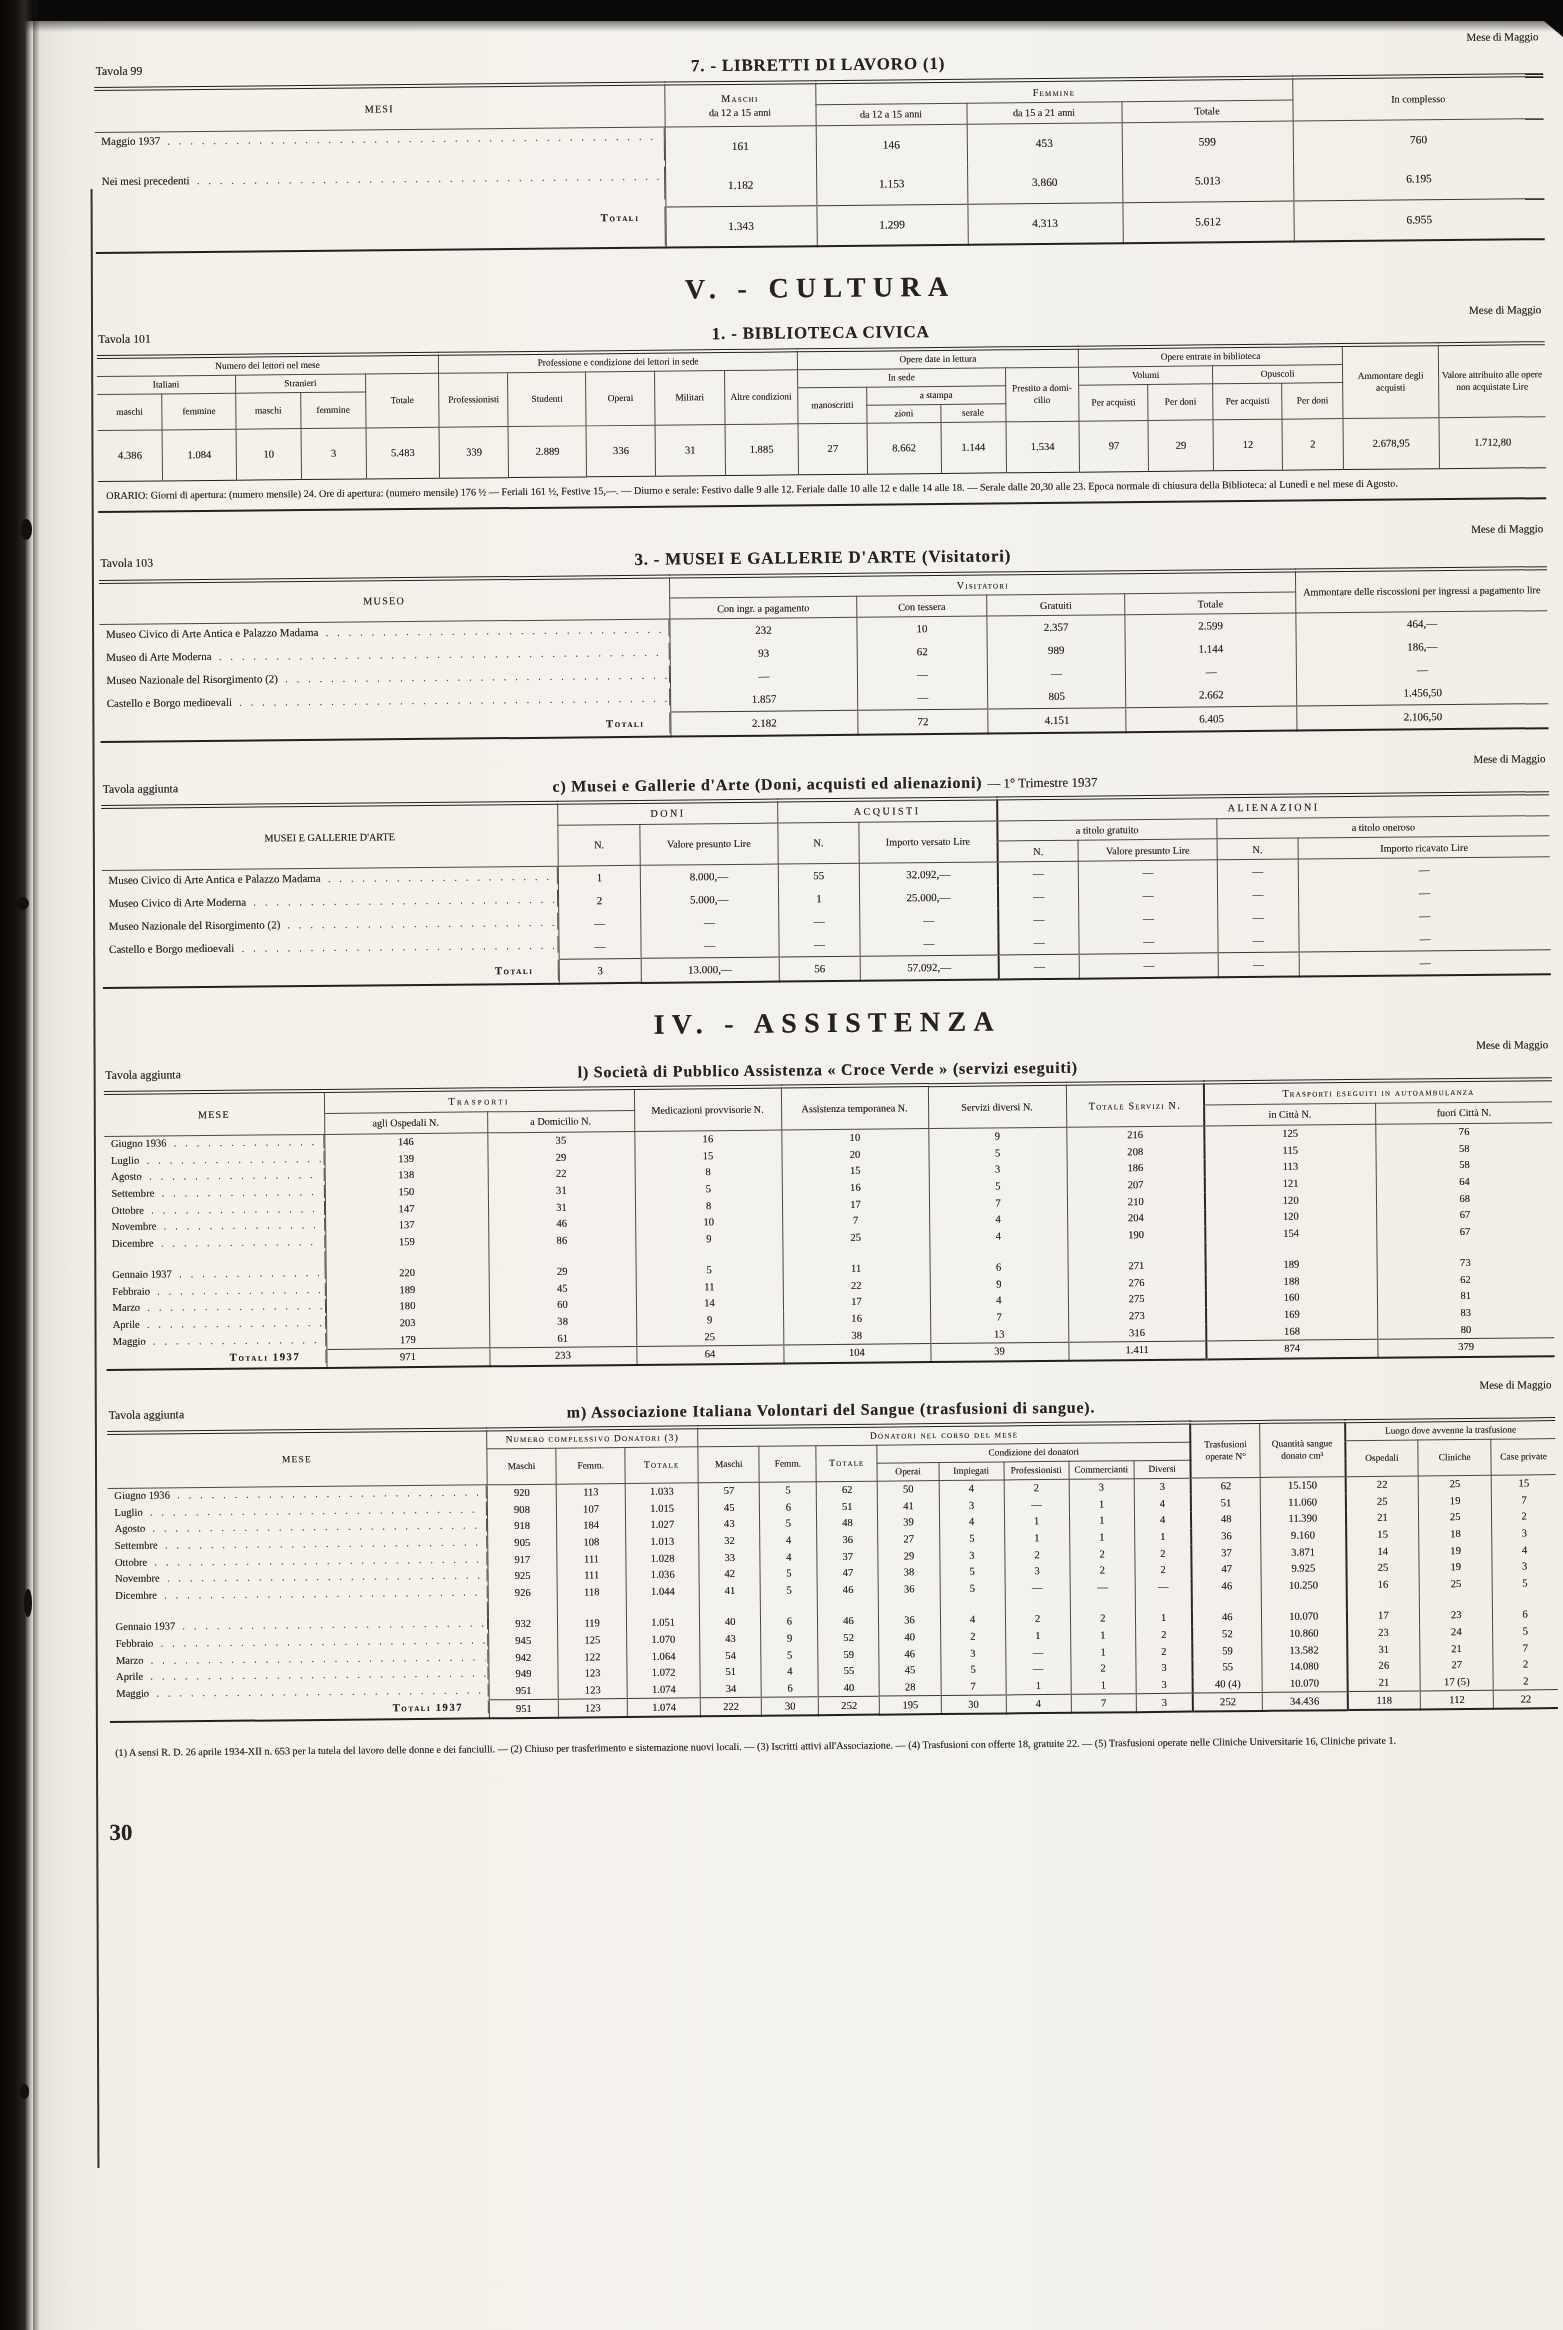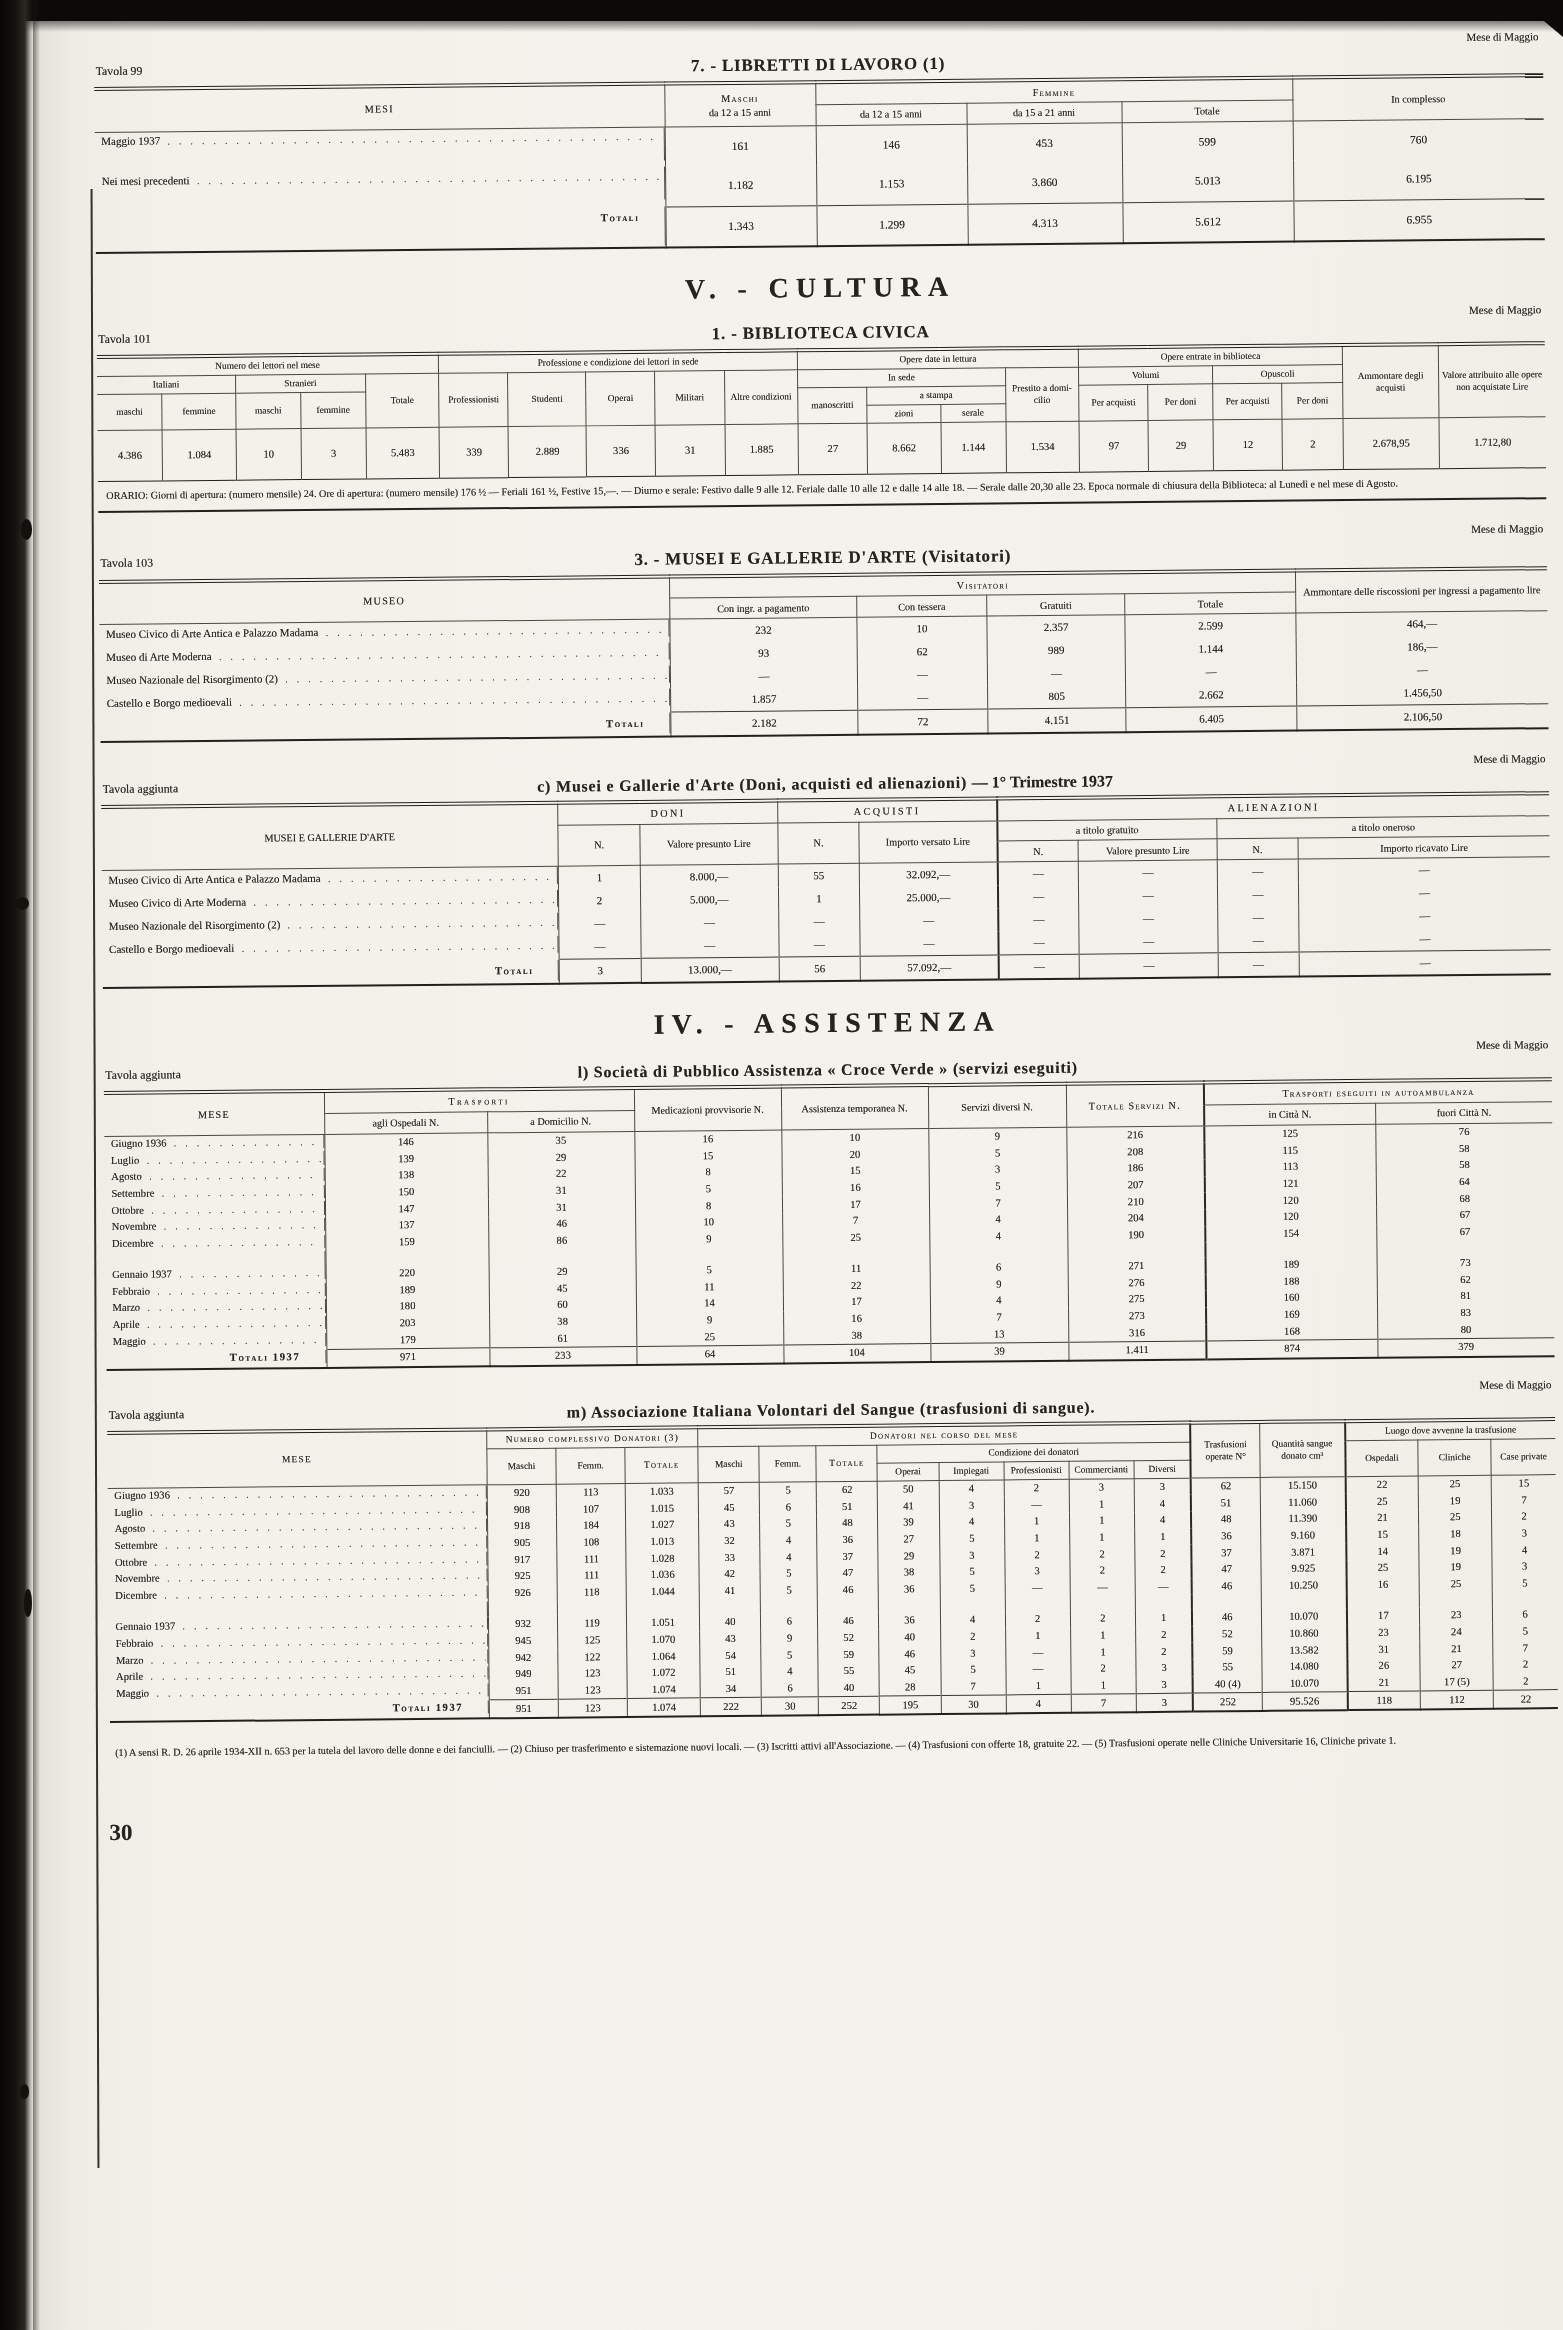--- a/index.html
+++ b/index.html
@@ -26,21 +26,21 @@
 
   .content{position:absolute;left:0;top:0;width:1563px;box-sizing:border-box;
     padding:36px 0 0 104px;
     transform:rotate(-0.55deg);transform-origin:733px 1099px;
     text-shadow:0 0 0.5px rgba(38,32,28,.5);}
 
   .sec-title{width:1448px;text-align:center;font-weight:bold;font-size:28px;letter-spacing:7.3px;margin:24.4px 0 4.9px}
   .tbl-head{position:relative;width:1448px;height:42px}
   .tavola{position:absolute;left:1.6px;bottom:4.9px;font-size:11.8px}
   .tbl-title{position:absolute;left:0;right:0;bottom:1.6px;text-align:center;font-size:17px;font-weight:bold;letter-spacing:0.8px}
-  .tbl-title .sub{font-size:16px;font-weight:bold;letter-spacing:0}
+  .tbl-title .sub{font-size:13px;font-weight:normal;letter-spacing:0}
   .tbl-title.small{font-size:16px}
   .mese{position:absolute;right:3.3px;top:1.6px;font-size:11px}
 
   table.tbl{border-collapse:collapse;table-layout:fixed;width:1448px;
     border-top:4.1px double #23201c;border-bottom:2.4px solid #23201c;margin-top:3.3px}
   .tbl thead{border-bottom:1.6px solid #23201c}
   .tbl th{font-weight:normal;font-size:10.2px;line-height:1.3;padding:3.3px 2.4px;text-align:center;vertical-align:middle;
     border:0.8px solid #4c4840;border-top:none;hyphens:manual;overflow-wrap:break-word}
   .tbl tr>*:first-child{border-left:none}
   .tbl tr>*:last-child{border-right:none}
@@ -1033,21 +1033,21 @@
           <td class="num">1.074</td>
           <td class="num">222</td>
           <td class="num">30</td>
           <td class="num">252</td>
           <td class="num">195</td>
           <td class="num">30</td>
           <td class="num">4</td>
           <td class="num">7</td>
           <td class="num">3</td>
           <td class="num gl">252</td>
-          <td class="num">95.526</td>
+          <td class="num">34.436</td>
           <td class="num gl">118</td>
           <td class="num">112</td>
           <td class="num">22</td>
         </tr>
       </tbody>
   </table>
 
   <div class="footnotes">(1) A sensi R. D. 26 aprile 1934-XII n. 653 per la tutela del lavoro delle donne e dei fanciulli. — (2) Chiuso per trasferimento e sistemazione nuovi locali. — (3) Iscritti attivi all'Associazione. — (4) Trasfusioni con offerte 18, gratuite 22. — (5) Trasfusioni operate nelle Cliniche Universitarie 16, Cliniche private 1.</div>
 
   <div class="page-number">30</div>

